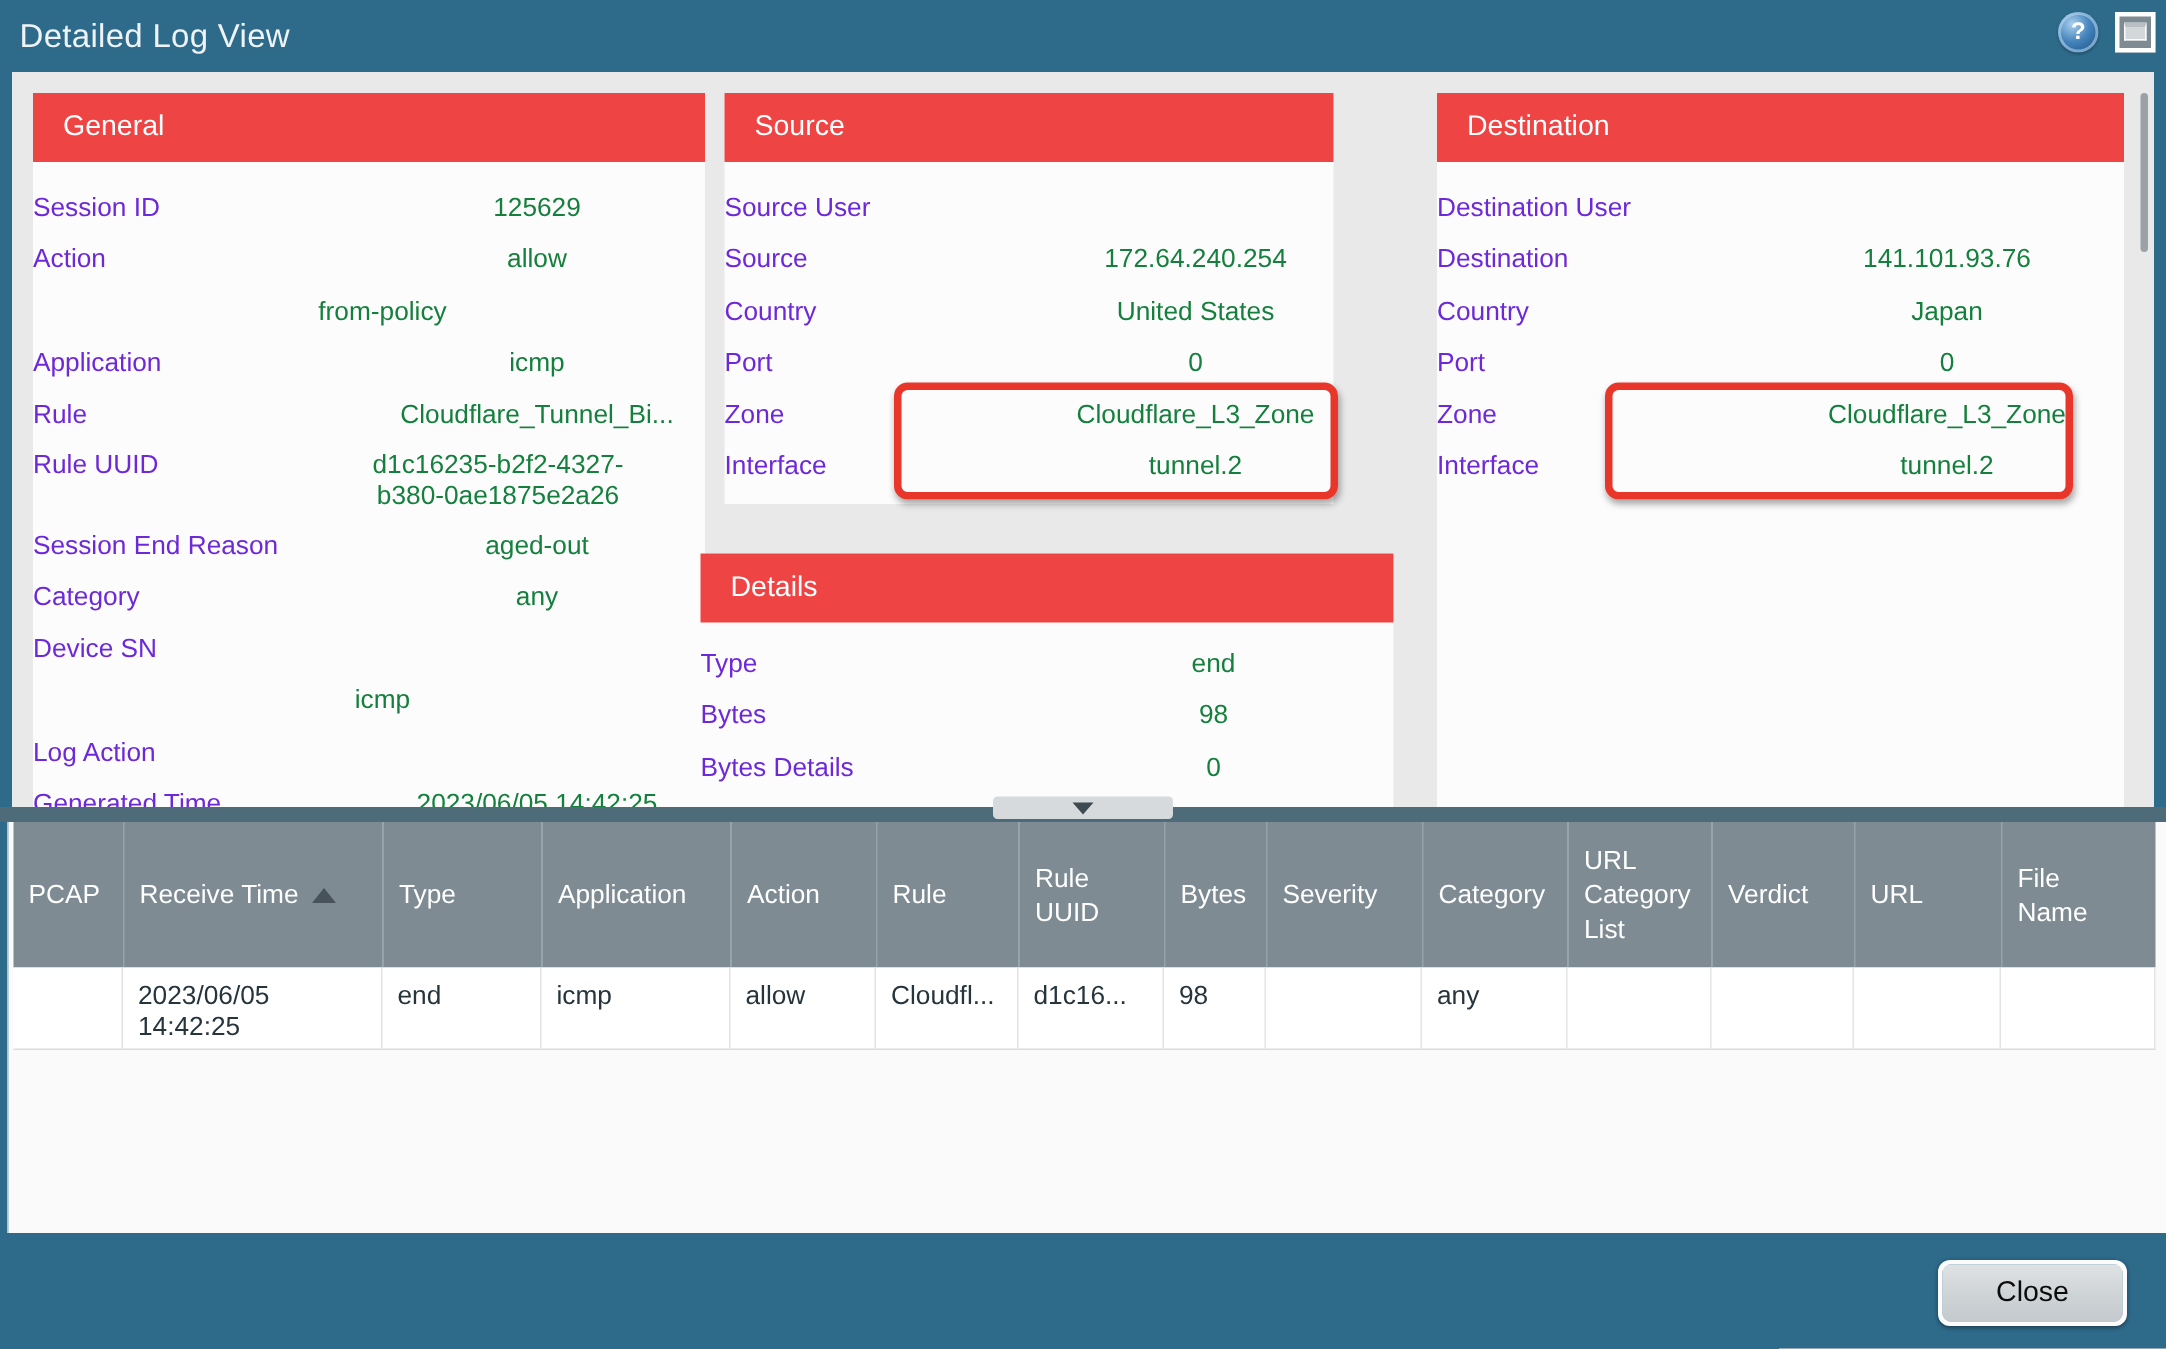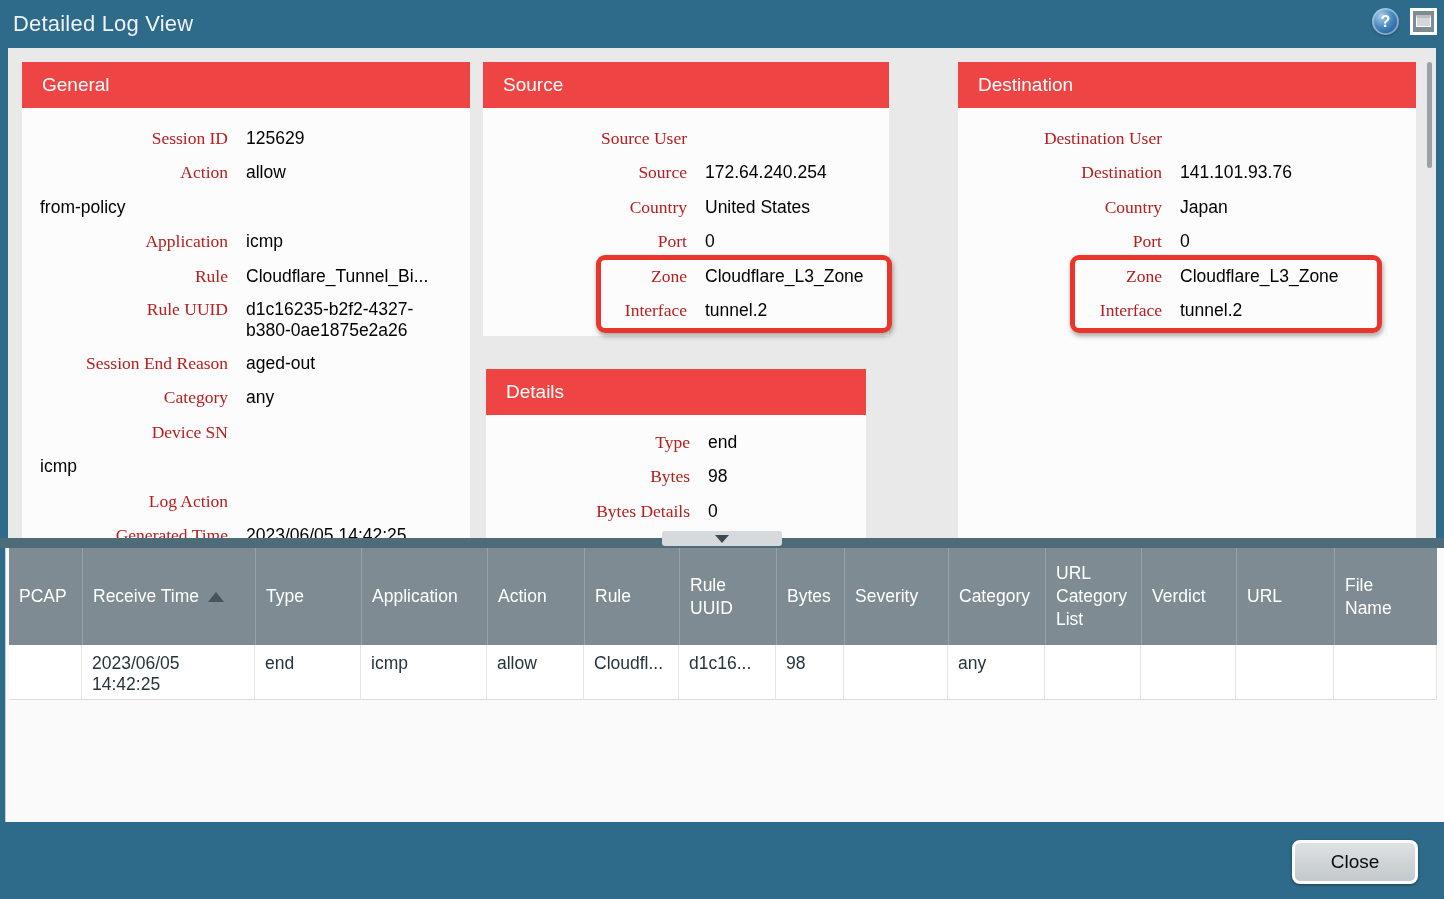--- a/index.html
+++ b/index.html
@@ -45,29 +45,29 @@
   
   .panel { position:absolute; background:#fcfcfc; }
   .panel-header {
     height:46px; background:#ef4444; color:#fff;
     font-size:19px; line-height:46px; padding-left:20px; font-weight:400;
   }
   .panel-body { padding-top:13px; overflow:hidden; position:relative; }
   .p-details .panel-body { padding-top:10px; }
 
   .field-row { display:flex; line-height:34.4px; font-size:17.5px; }
-  .f-label { flex:0 0 206px; text-align:right; color:#b91c1c;font-family:Liberation Serif, serif; }
+  .f-label { flex:0 0 206px; color:#6d28d9; }
   .p-source .f-label, .p-details .f-label, .p-destination .f-label { flex:0 0 204px; }
-  .f-value { margin-left:18px; color:#000000; flex:1; white-space:nowrap; overflow:hidden; }
+  .f-value { margin-left:18px; color:#15803d; flex:1; white-space:nowrap; overflow:hidden;text-align:center; }
   .field-row.multiline { line-height:21px; padding:6px 0 5px; }
   .field-row.multiline .f-value { white-space:normal; max-width:172px; }
 
   .p-general     { left:14px;  top:14px;  width:448px; height:476px; }
   .p-source      { left:475px; top:14px;  width:406px; height:274px; }
-  .p-details     { left:478px; top:321px; width:380px; height:169px; }
+  .p-details     { left:459px; top:321px; width:462px; height:169px; }
   .p-destination { left:950px; top:14px;  width:458px; height:476px; }
 
   
   .annotation {
     position:absolute; border:5px solid #e8362a; border-radius:9px;
     box-shadow:1px 3px 5px rgba(0,0,0,.35); pointer-events:none; z-index:6;
   }
   .annotation-source      { left:113px; top:193px; width:296px; height:78px; }
   .annotation-destination { left:112px; top:193px; width:312px; height:78px; }
 

